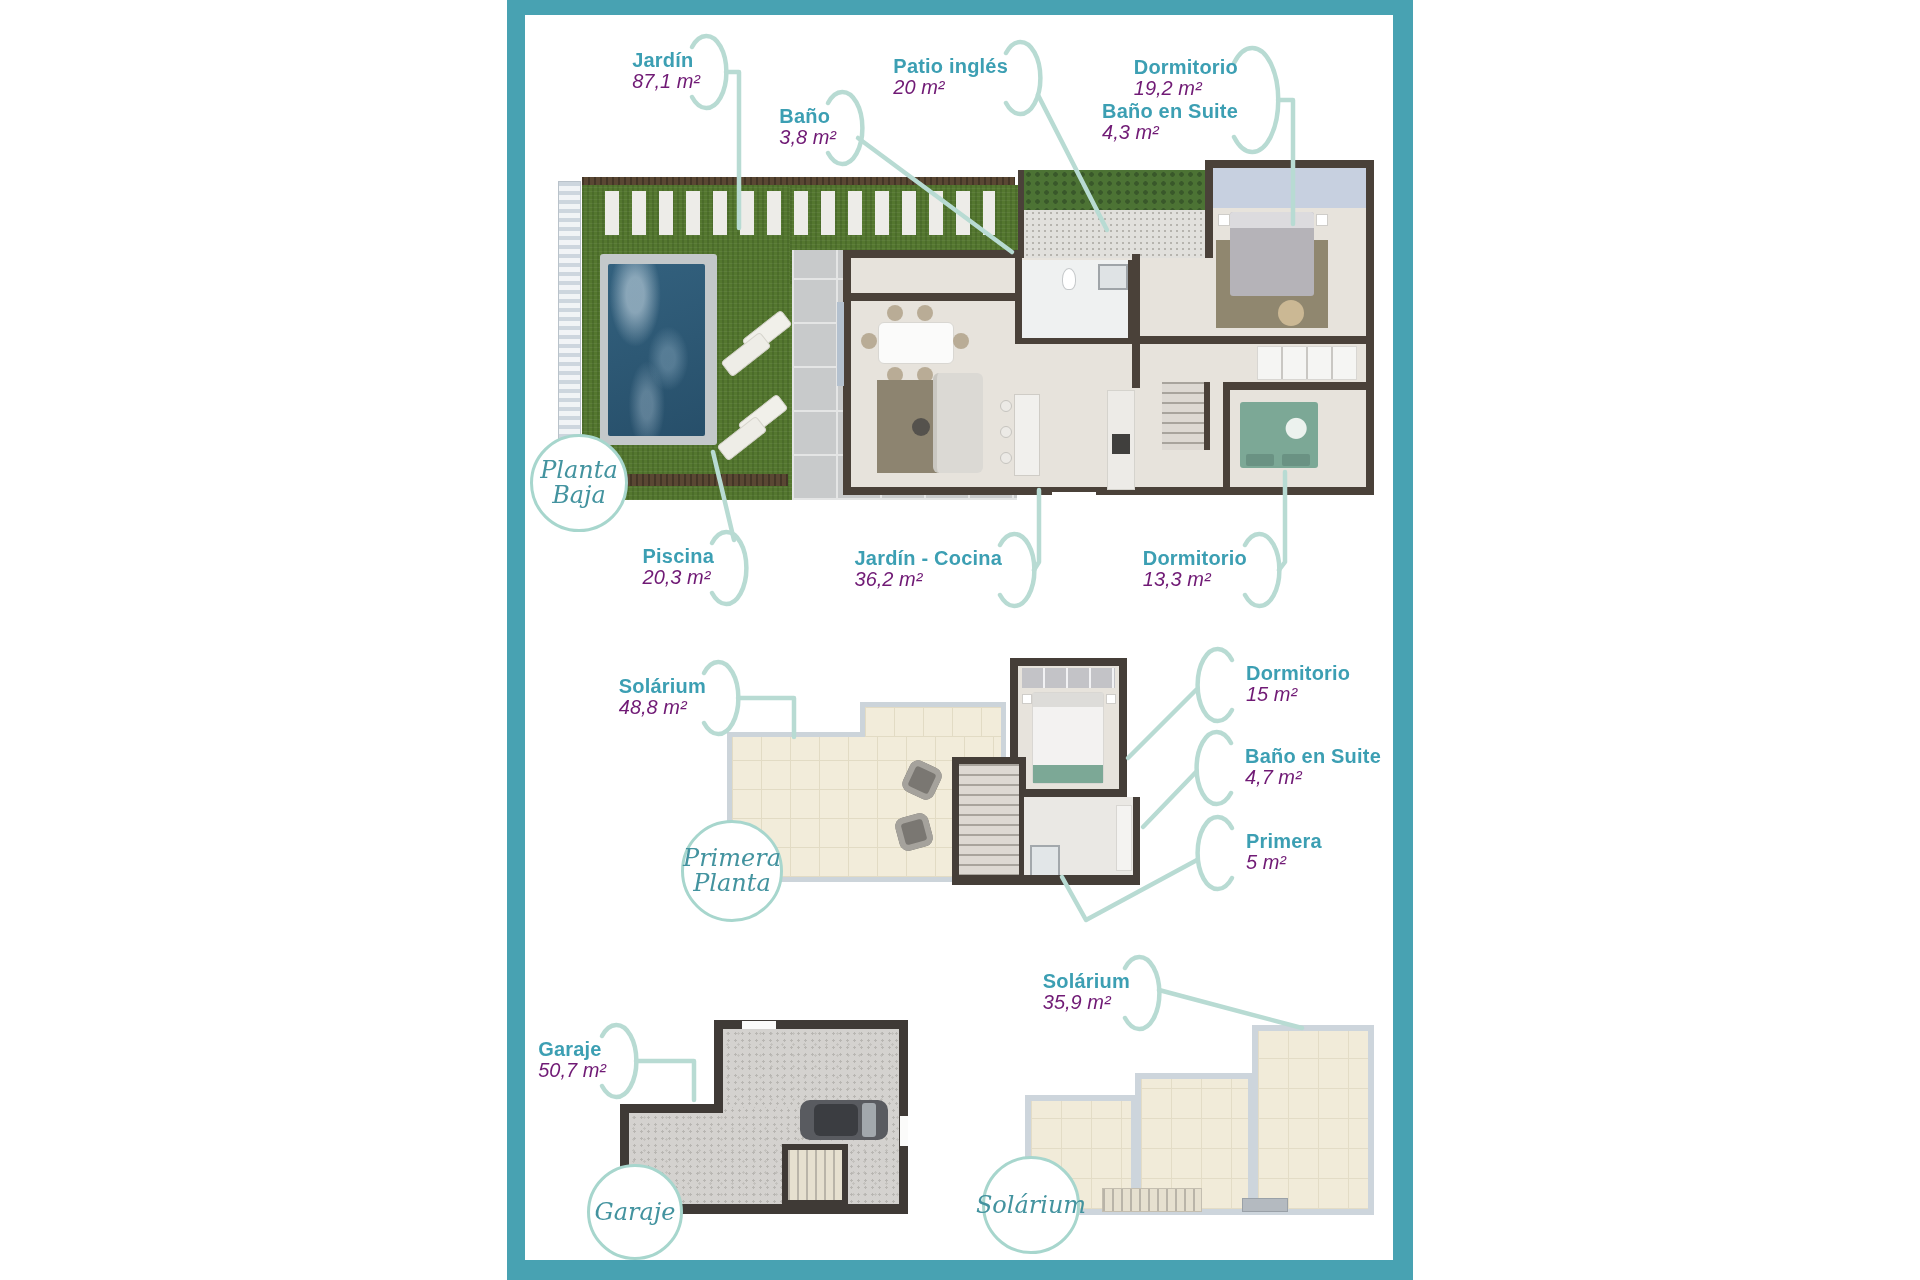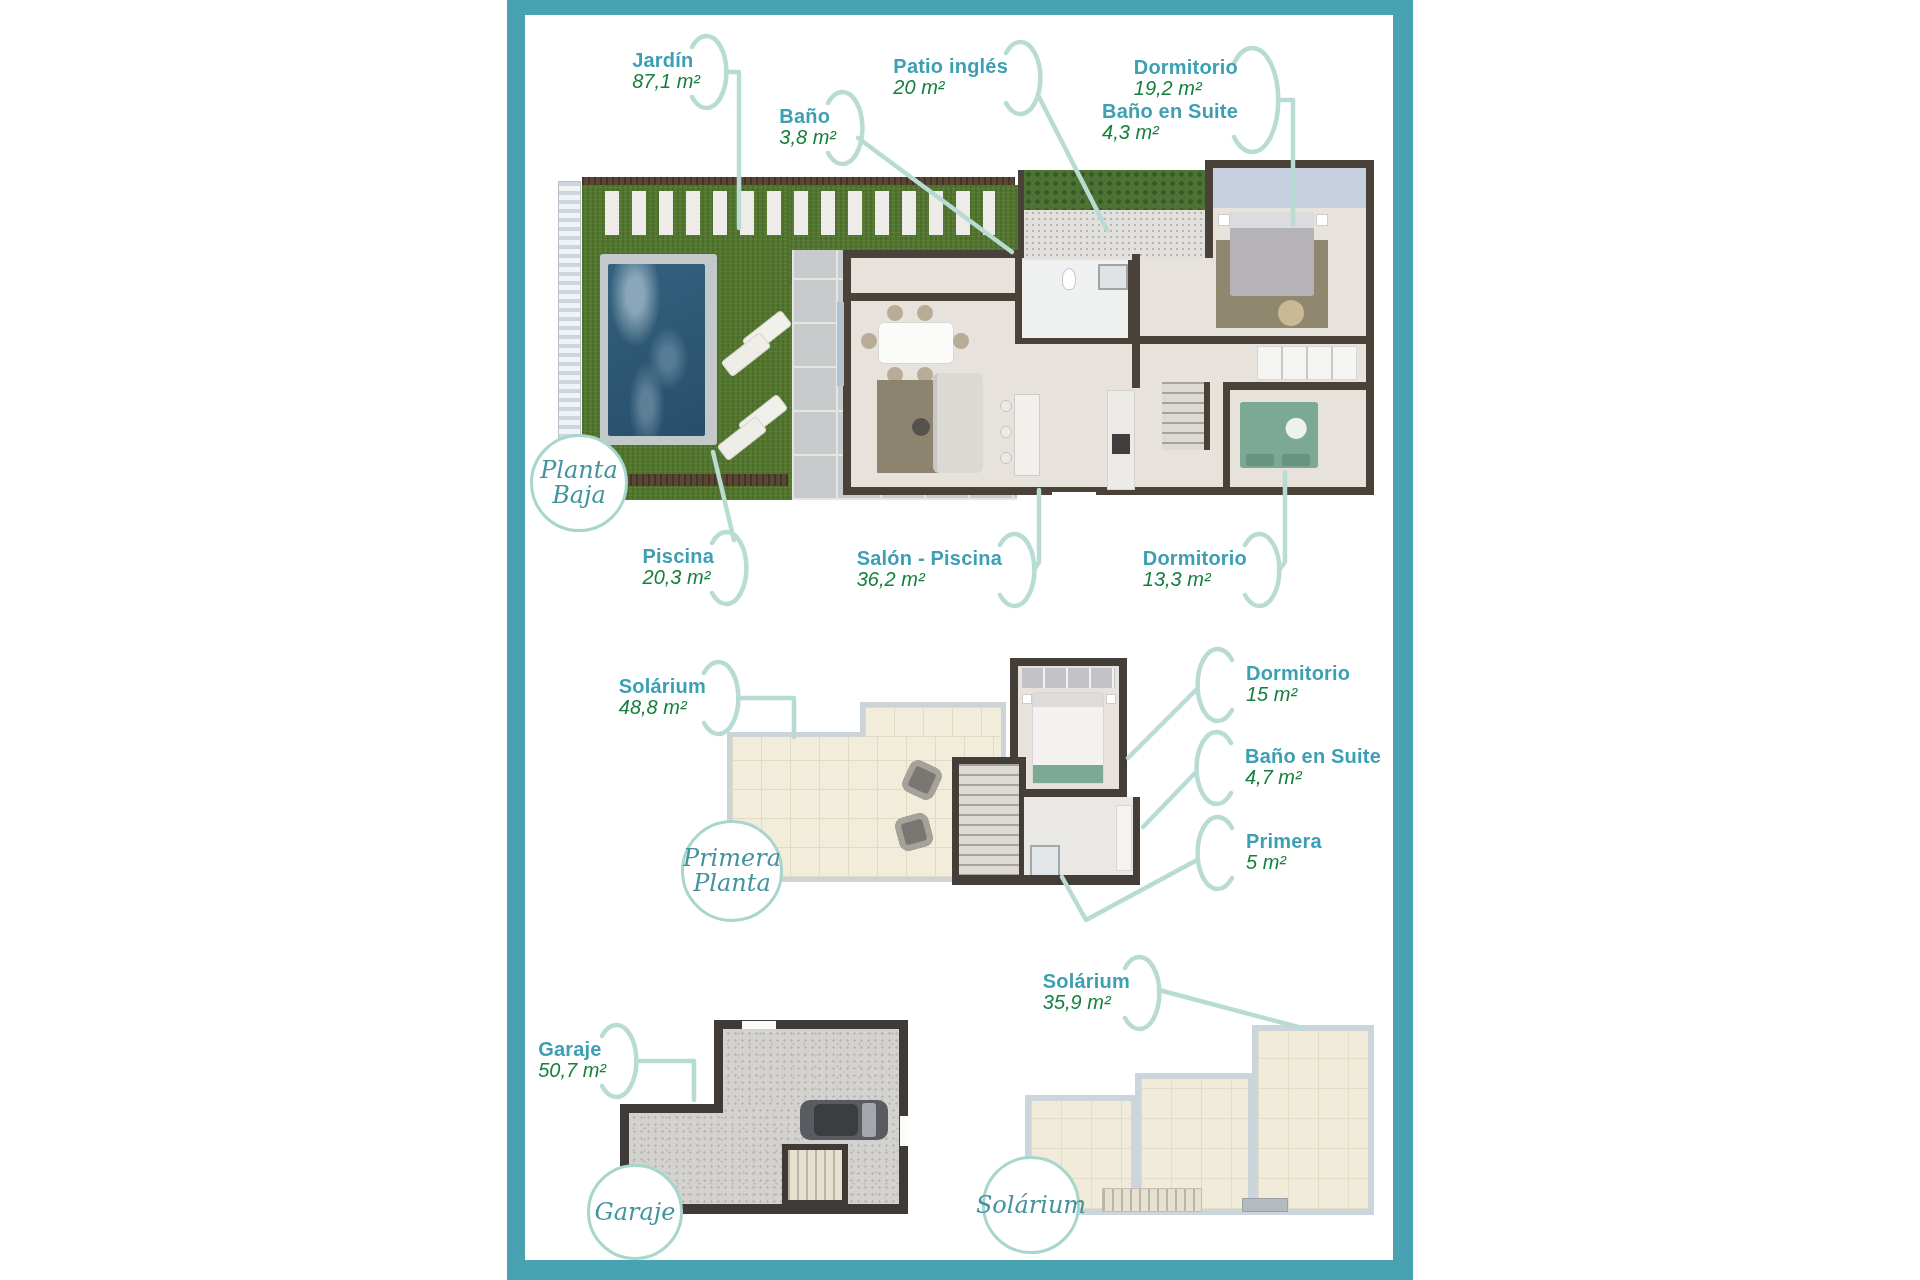--- a/index.html
+++ b/index.html
@@ -10,21 +10,21 @@
   
   .frame{
     position:absolute;left:507px;top:0;width:906px;height:1280px;
     box-sizing:border-box;z-index:8;pointer-events:none;
     border-left:18px solid #48a2b2;border-right:20px solid #48a2b2;
     border-top:15px solid #48a2b2;border-bottom:20px solid #48a2b2;
   }
   
   .lbl{position:absolute;z-index:6;line-height:1.06;white-space:nowrap;}
   .lbl .room{font-weight:bold;color:#3c9fb3;font-size:20px;letter-spacing:.2px;}
-  .lbl .area{font-style:italic;color:#15803d;font-size:20px;}
+  .lbl .area{font-style:italic;color:#701a75;font-size:20px;}
   .lbl.r{text-align:left;}
   .lbl.l{text-align:left;}
   
   .badge{
     position:absolute;background:#fff;border:3px solid #a7d6cd;border-radius:50%;
     display:flex;flex-direction:column;align-items:center;justify-content:center;
     font-family:"DejaVu Serif",serif;font-style:italic;color:#43939f;
     z-index:7;text-align:center;line-height:1.04;font-size:24px;
   }
   
@@ -270,21 +270,21 @@
 </div>
 <div class="lbl r" style="right:682px;top:101px;">
   <div class="room">Baño en Suite</div>
   <div class="area">4,3 m²</div>
 </div>
 <div class="lbl r" style="right:1206px;top:546px;">
   <div class="room">Piscina</div>
   <div class="area">20,3 m²</div>
 </div>
 <div class="lbl r" style="right:918px;top:548px;">
-  <div class="room">Salón - Piscina</div>
+  <div class="room">Jardín - Cocina</div>
   <div class="area">36,2 m²</div>
 </div>
 <div class="lbl r" style="right:673px;top:548px;">
   <div class="room">Dormitorio</div>
   <div class="area">13,3 m²</div>
 </div>
 <div class="lbl r" style="right:1214px;top:676px;">
   <div class="room">Solárium</div>
   <div class="area">48,8 m²</div>
 </div>

